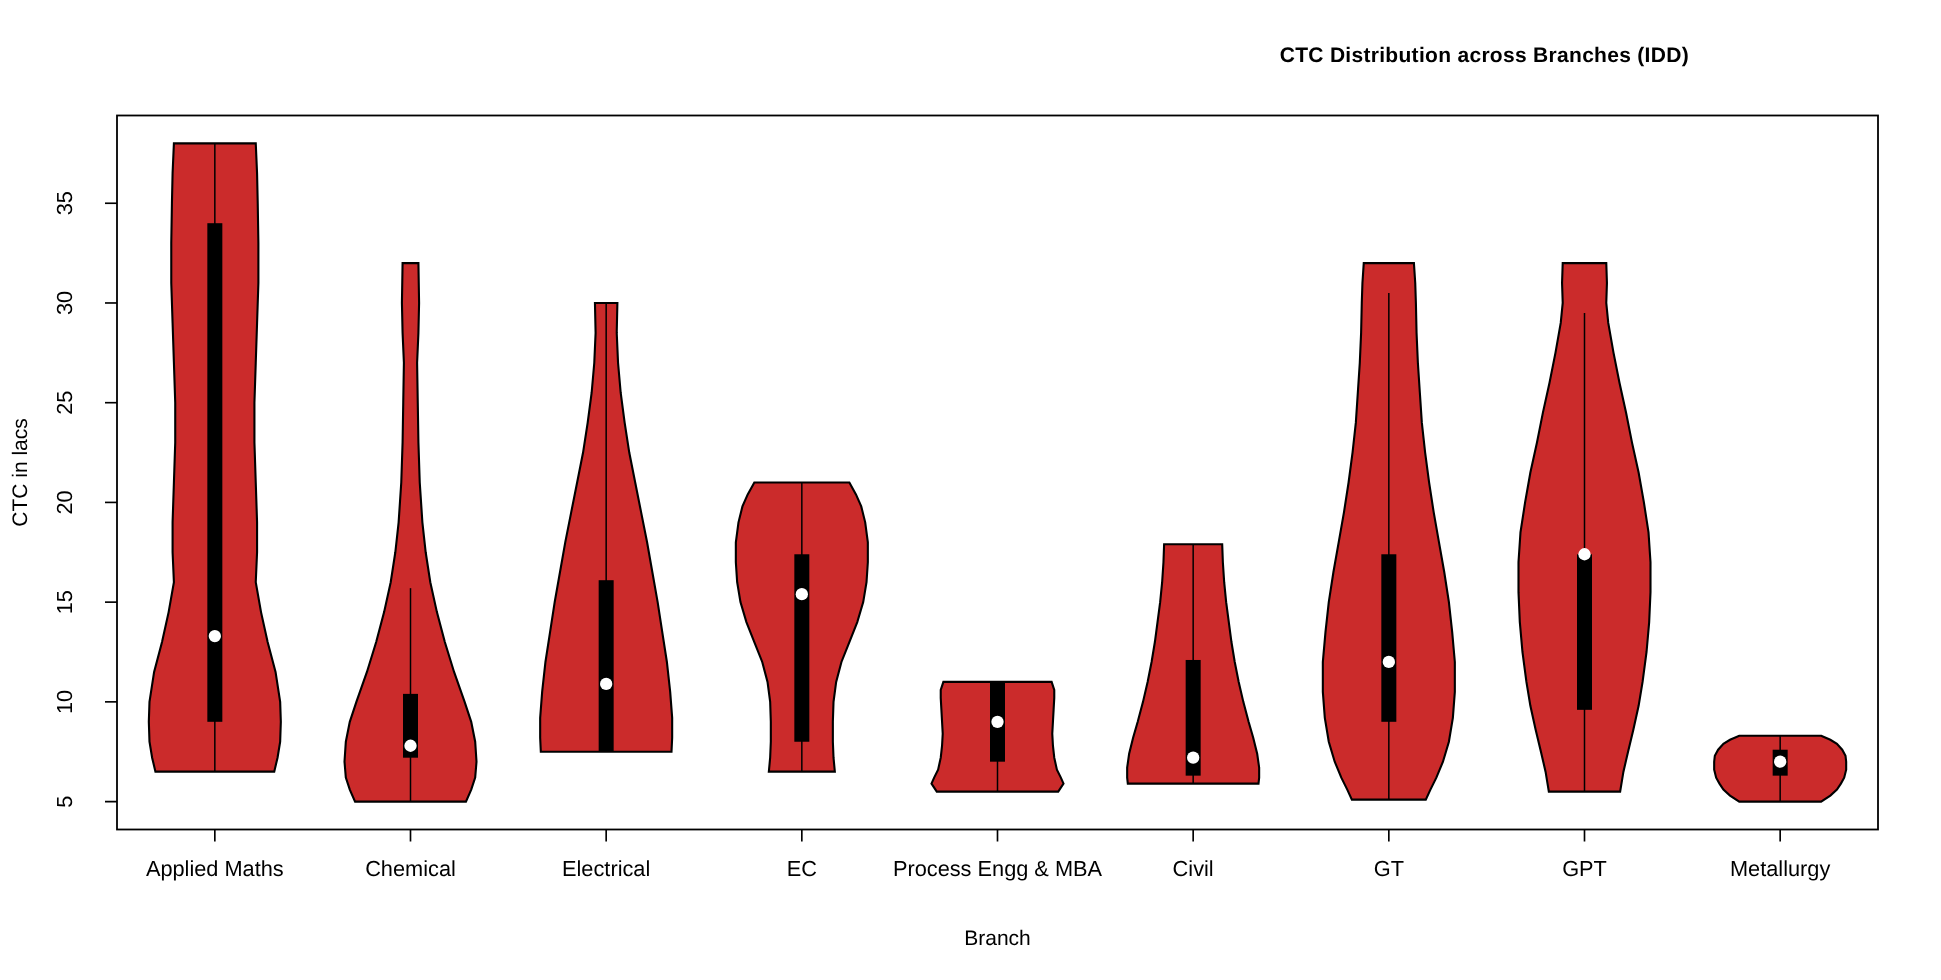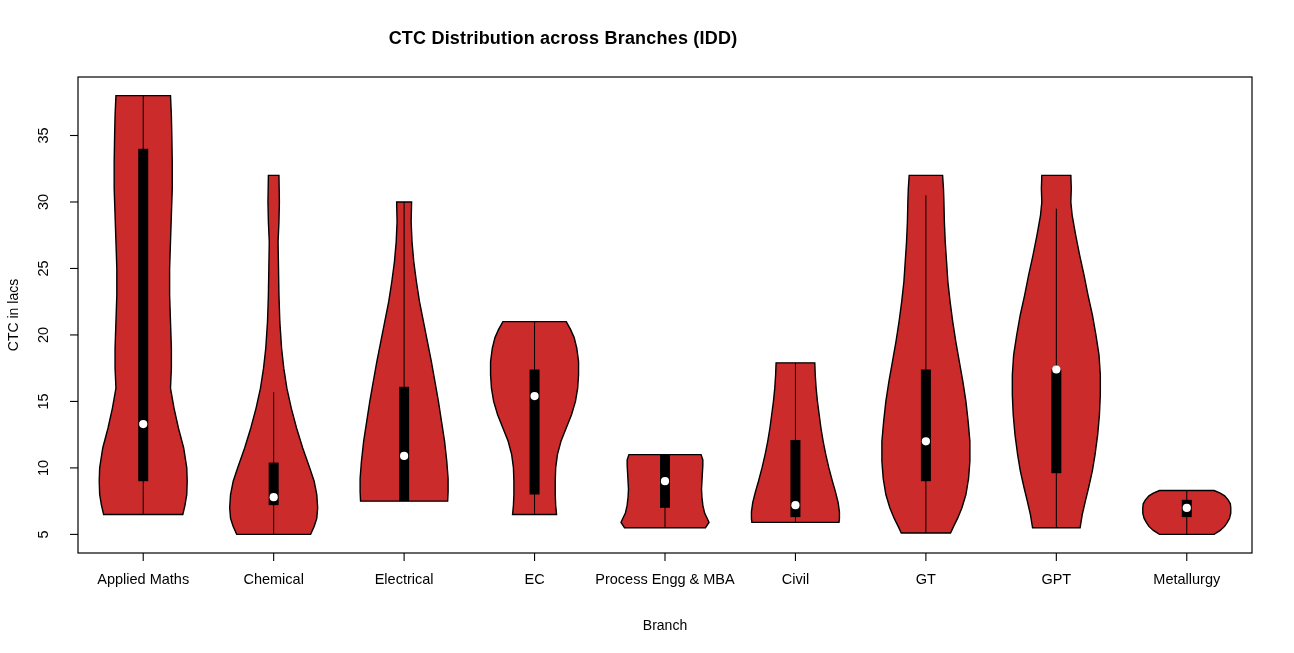--- a/index.html
+++ b/index.html
@@ -1,20 +1,20 @@
 <!DOCTYPE html>
 <html><head>
 <meta charset="utf-8">
 <style>
   html,body{margin:0;padding:0;background:#ffffff;}
   body{width:1294px;height:653px;font-family:"Liberation Sans",sans-serif;overflow:hidden;}
   #root{position:relative;width:1294px;height:653px;background:#fff;}
   #chart-title{
-    position:absolute;left:0;top:28px;width:1126px;text-align:center;
-    font-size:18px;font-weight:bold;color:#000;letter-spacing:.2px;
+    position:absolute;left:0;top:28px;width:1126px;text-align:right;
+    font-size:14px;font-weight:bold;color:#000;letter-spacing:.2px;
     font-family:"Liberation Sans",sans-serif;
   }
   #plot-svg{position:absolute;left:0;top:0;}
   .axis-text{font-family:"Liberation Sans",sans-serif;font-size:14px;fill:#000;}
   .tick-label{font-family:"Liberation Sans",sans-serif;font-size:14.5px;fill:#000;}
   .cat-label{font-family:"Liberation Sans",sans-serif;font-size:14.5px;fill:#000;text-anchor:middle;}
 </style>
 </head>
 <body>
 

